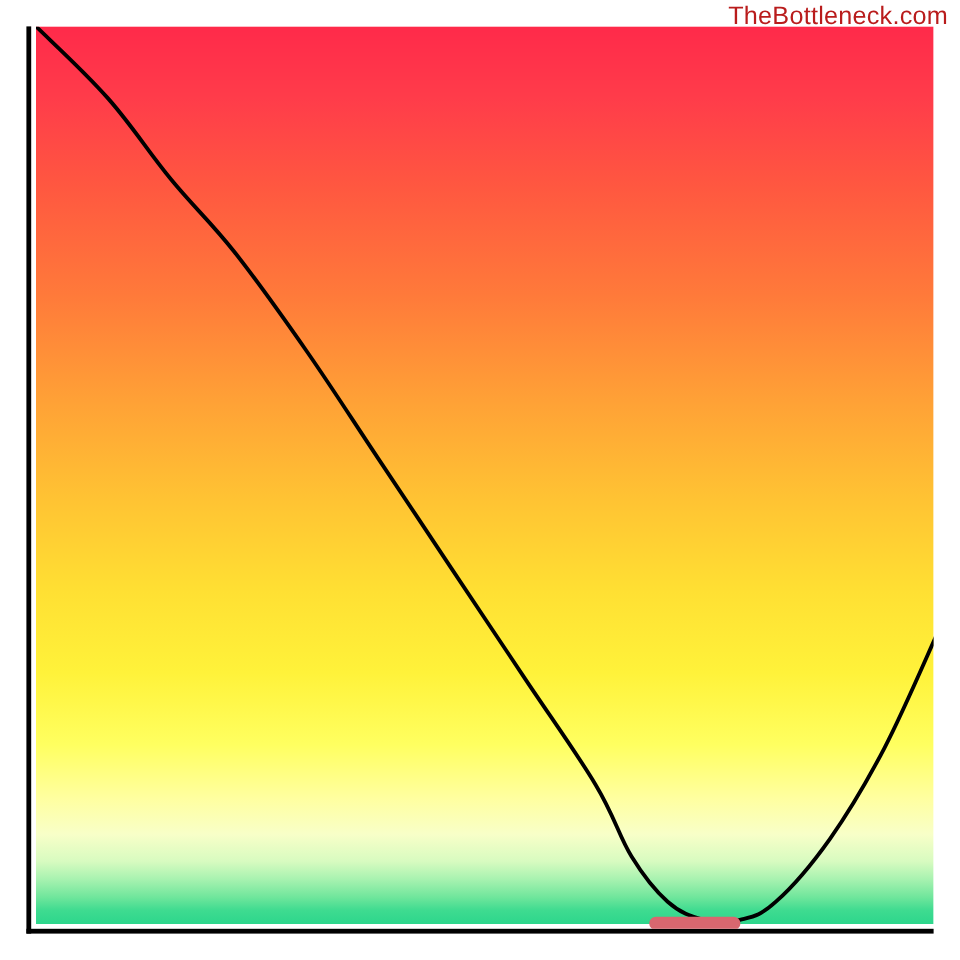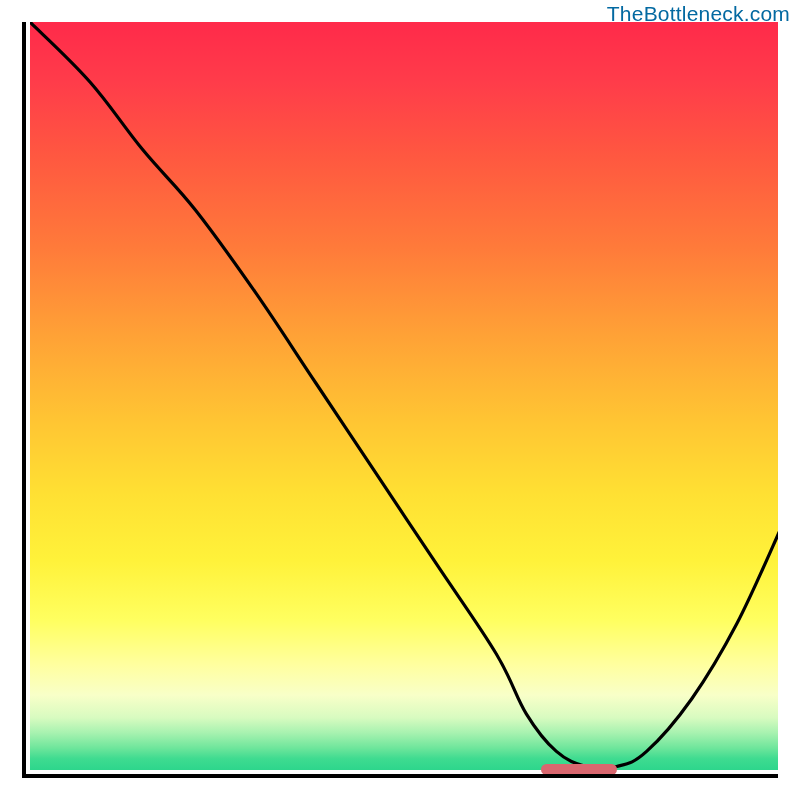--- a/index.html
+++ b/index.html
@@ -66,21 +66,21 @@
   .marker {
     position: absolute;
     height: 11px;
     background: #d9676f;
     border-radius: 6px;
   }
   .watermark {
     position: absolute;
     top: 2px;
     right: 10px;
-    color: #0369a1;
+    color: #b91c1c;
     font-size: 21px;
     font-weight: 500;
     letter-spacing: 0.2px;
   }
 </style>
 </head>
 <body>
 
 <div class="chart-frame">
   <div class="plot-area">

